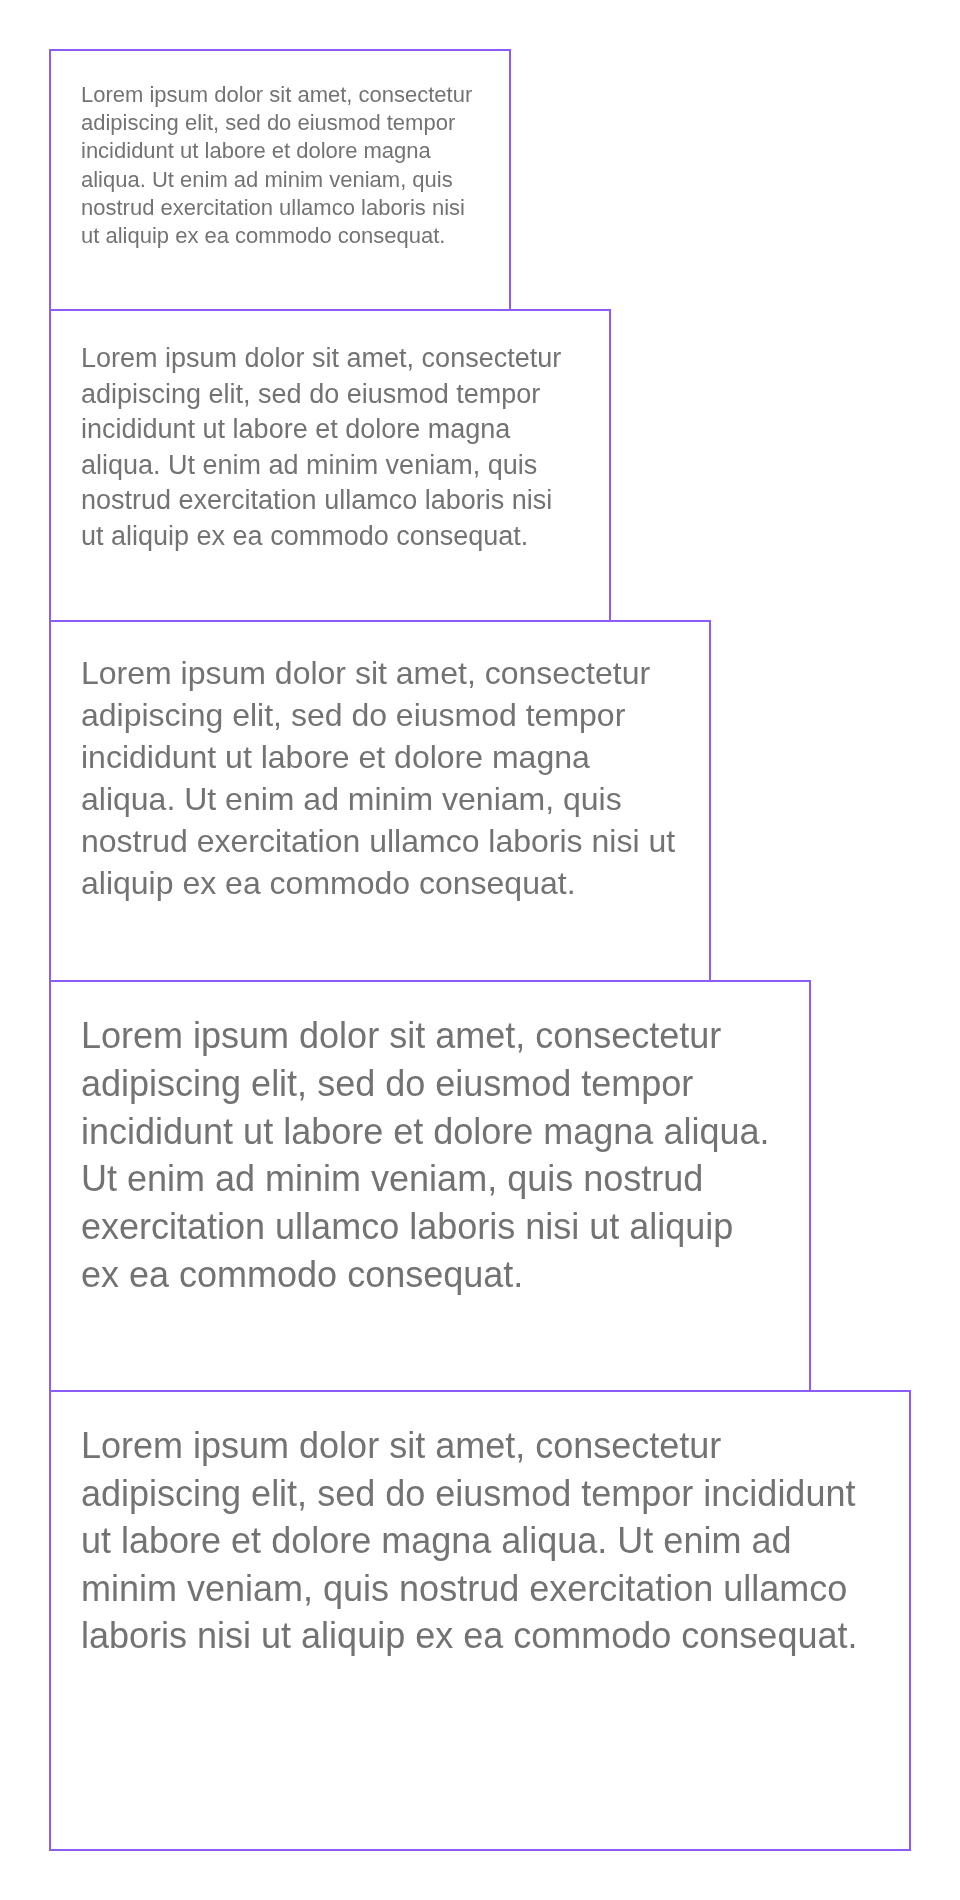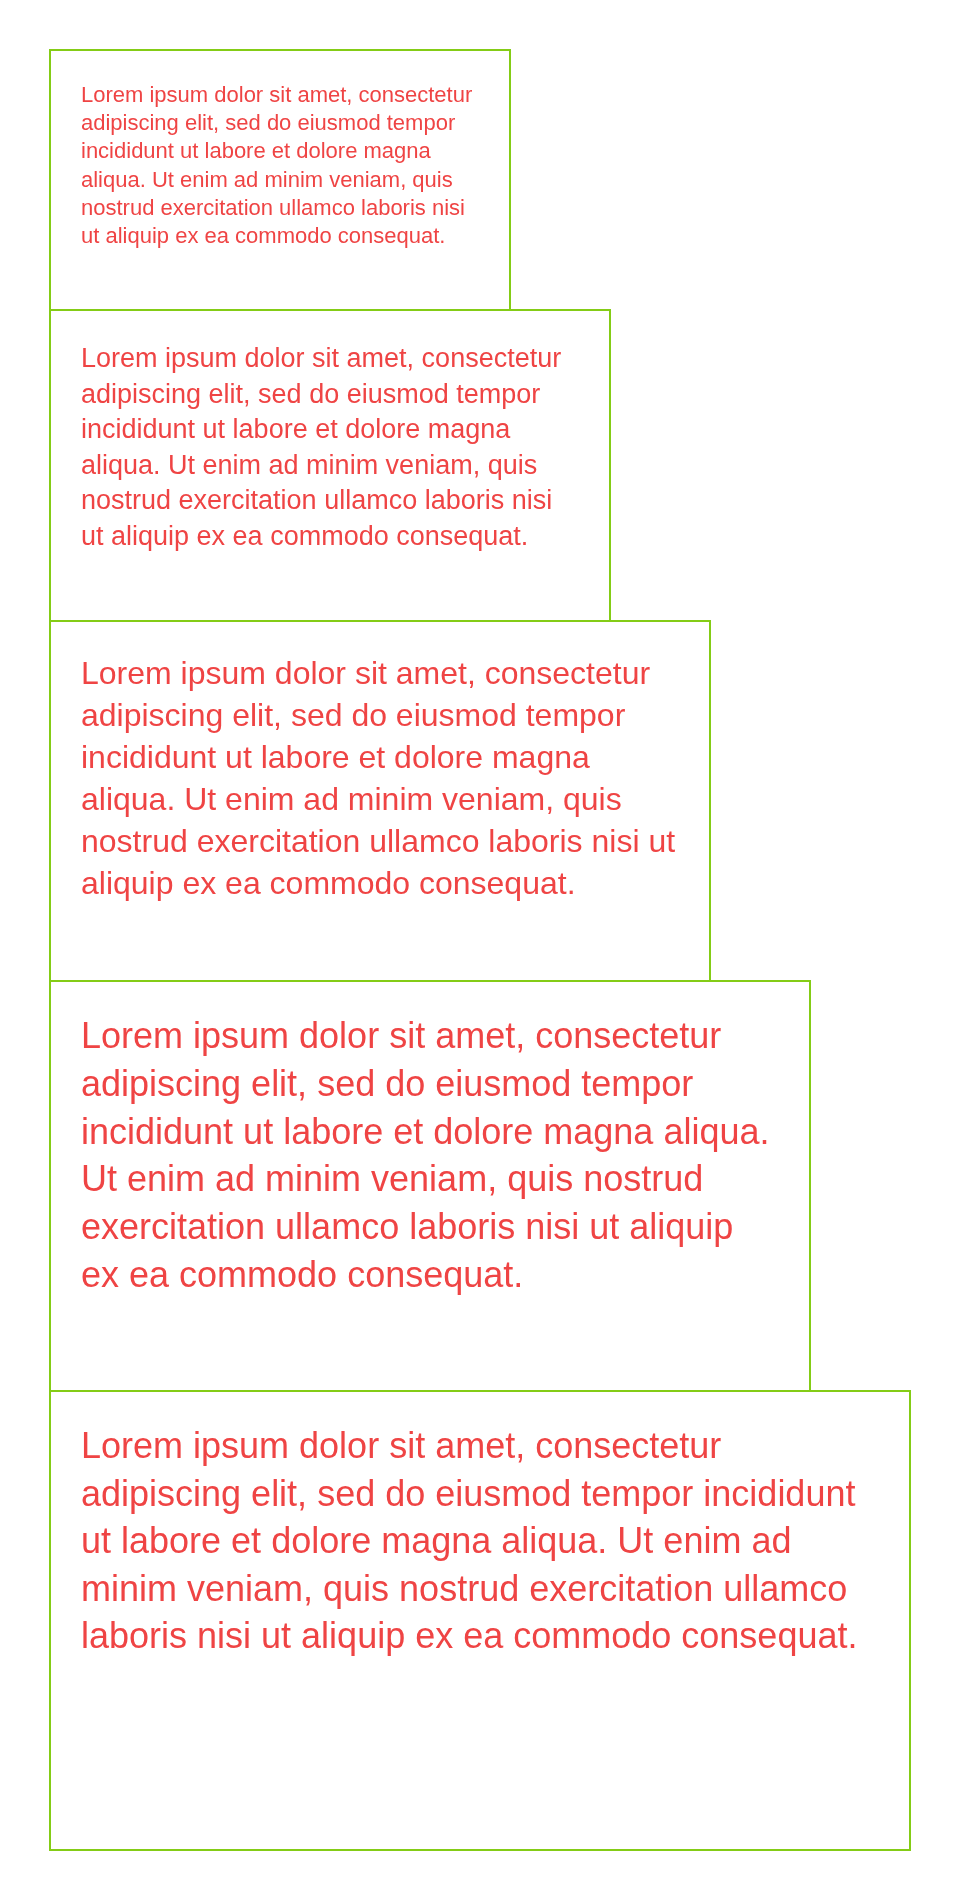--- a/index.html
+++ b/index.html
@@ -1,23 +1,23 @@
 <!DOCTYPE html>
 <html><head>
 <meta charset="utf-8">
 <style>
   html, body { margin: 0; padding: 0; background: #ffffff; }
   body { width: 960px; height: 1900px; position: relative; overflow: hidden; }
   .box {
     position: absolute;
     left: 49px;
     box-sizing: border-box;
-    border: 2px solid #84cc16;
+    border: 2px solid #8b5cf6;
     padding: 30px 30px;
-    color: #ef4444;
+    color: #737373;
     font-family: "Liberation Sans", sans-serif;
     line-height: 1.2;
     background: #ffffff;
   }
   .box p { margin: 0; }
   #box-1 { top: 49px;   width: 462px; height: 262px; font-size: 22px; line-height: 28.2px; }
   #box-2 { top: 309px;  width: 562px; height: 313px; font-size: 27px; line-height: 35.5px; }
   #box-3 { top: 620px;  width: 662px; height: 362px; font-size: 32px; line-height: 42px; }
   #box-4 { top: 980px;  width: 762px; height: 412px; font-size: 36px; line-height: 47.8px; }
   #box-5 { top: 1390px; width: 862px; height: 461px; font-size: 36px; line-height: 47.6px; }

